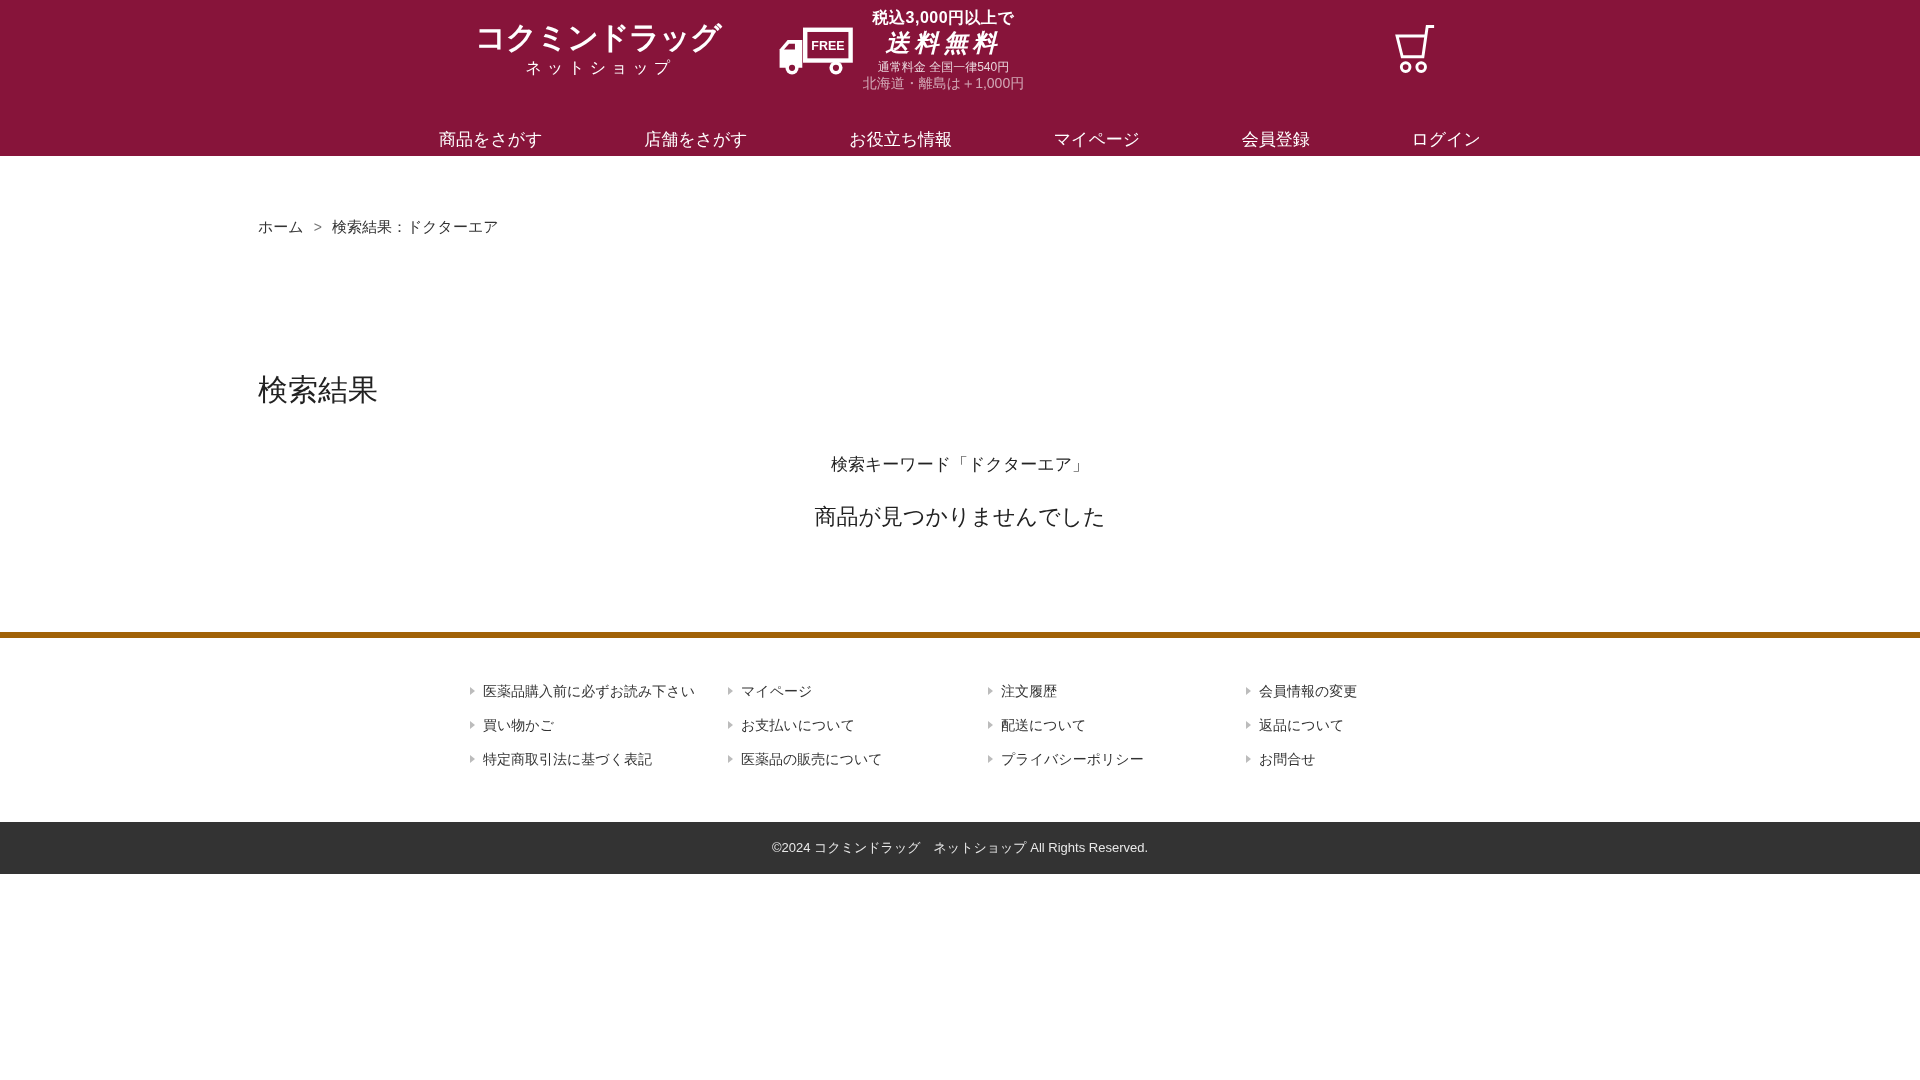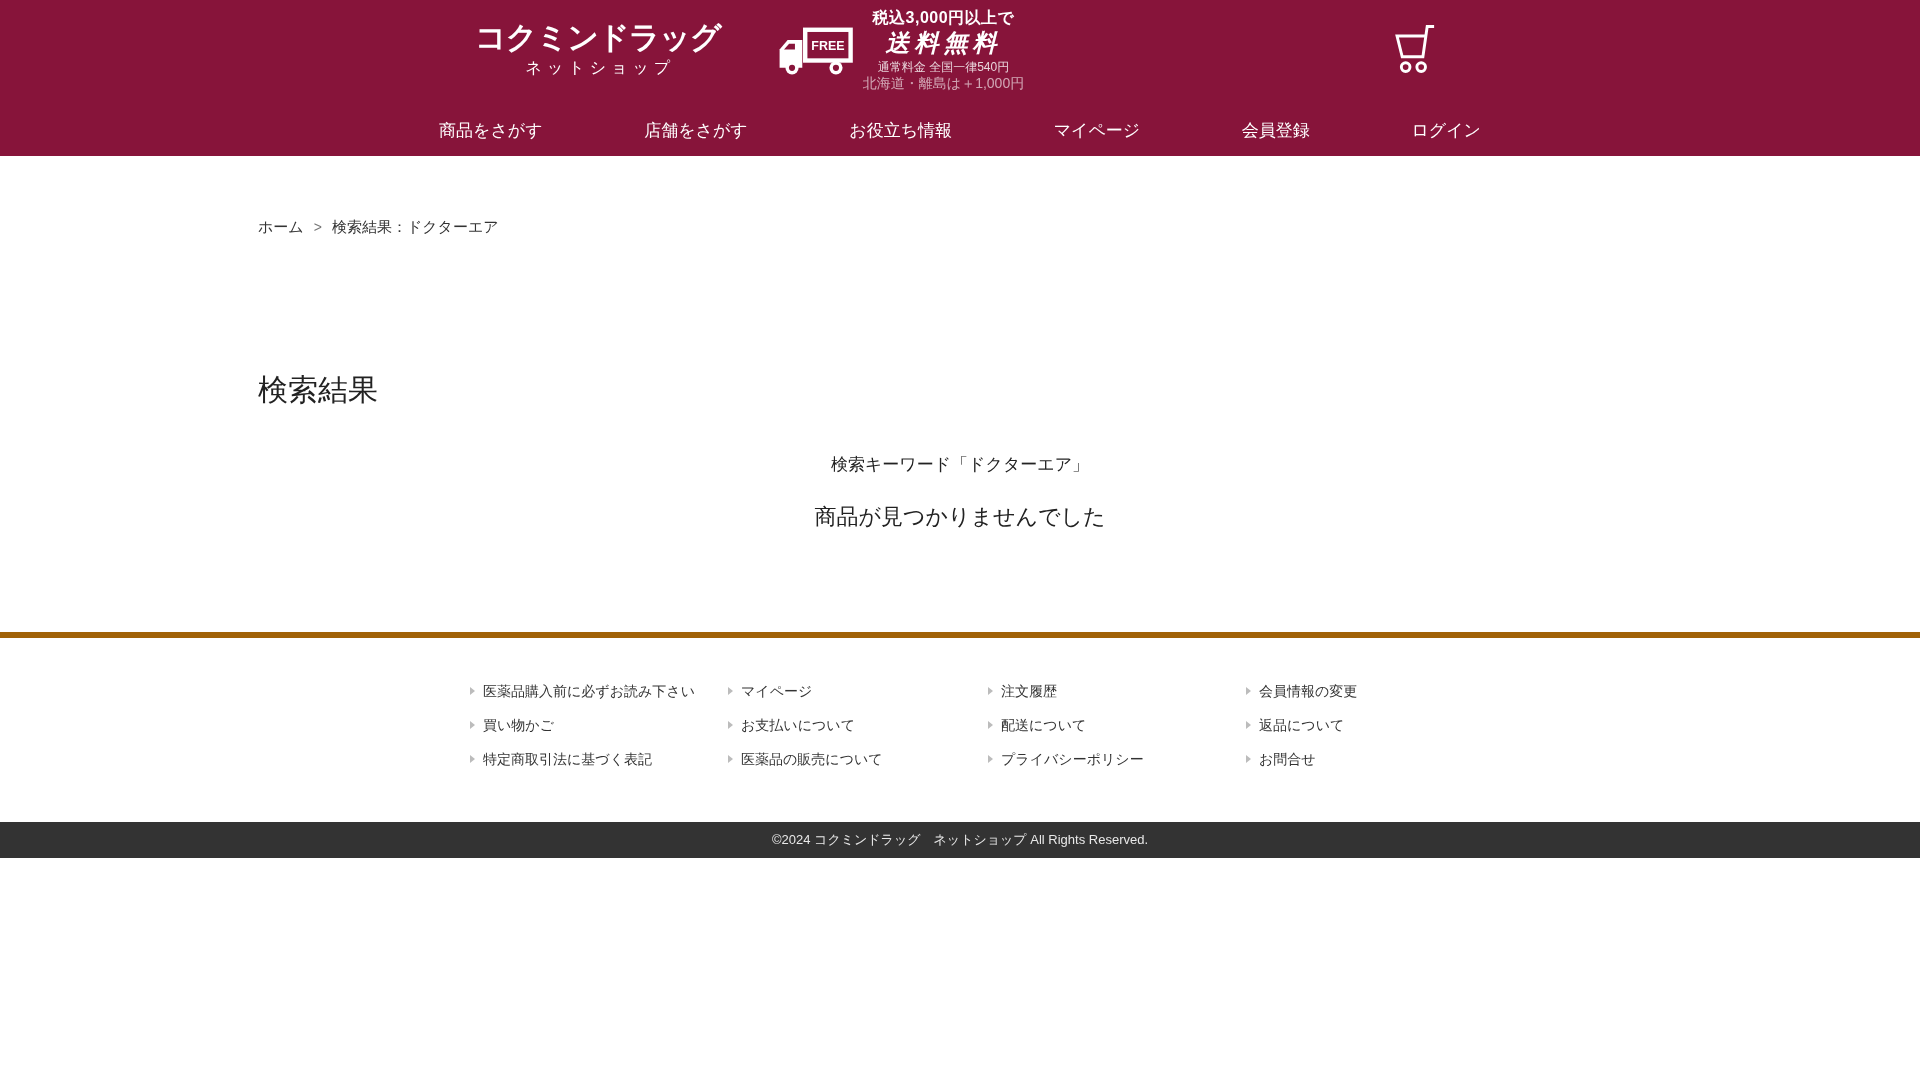--- a/index.html
+++ b/index.html
@@ -41,21 +41,21 @@
   .truck-wrap { flex: 0 0 auto; margin-right: 8px; margin-top: 6px; }
   .shipping-text { text-align: center; line-height: 1.15; }
   .ship-line1 { font-size: 16px; font-weight: bold; letter-spacing: 0.5px; }
   .ship-line2 { font-size: 24px; font-weight: bold; letter-spacing: 5px; margin-top: 2px; font-style: italic; }
   .ship-note1 { font-size: 12px; margin-top: 4px; color: rgba(255,255,255,0.82); }
   .ship-note2 { font-size: 14px; margin-top: 1px; color: rgba(255,255,255,0.62); }
 
   .cart-btn { margin-left: auto; margin-right: 4px; background: none; border: none; cursor: pointer; padding: 0; }
 
   .header-nav {
-    width: 1042px; margin: 7px auto; height: 56px;
+    width: 1042px; margin: 16px auto; height: 56px;
     display: flex; justify-content: space-between; align-items: center;
     padding-bottom: 10px;
   }
   .nav-item { font-size: 17px; color: #ffffff; white-space: nowrap; }
 
   
   .breadcrumb {
     width: 1404px; margin: 0 auto; padding-top: 62px;
     font-size: 15px; color: #333;
   }
@@ -81,21 +81,21 @@
   .arrow-icon {
     display: inline-block; width: 0; height: 0;
     border-left: 5px solid #bcbcbc;
     border-top: 4px solid transparent;
     border-bottom: 4px solid transparent;
     margin-right: 8px; flex: 0 0 auto;
   }
   .footer-link { font-size: 14px; color: #333; }
 
   .footer-bar {
-    background: #333333; height: 36px;
+    background: #333333; height: 52px;
     display: flex; align-items: center; justify-content: center;
   }
   .copyright { color: #e8e8e8; font-size: 13px; }
 
   svg text { font-family: "Liberation Sans", "DejaVu Sans", sans-serif; }
 </style>
 </head>
 <body>
 
 <header class="site-header">

